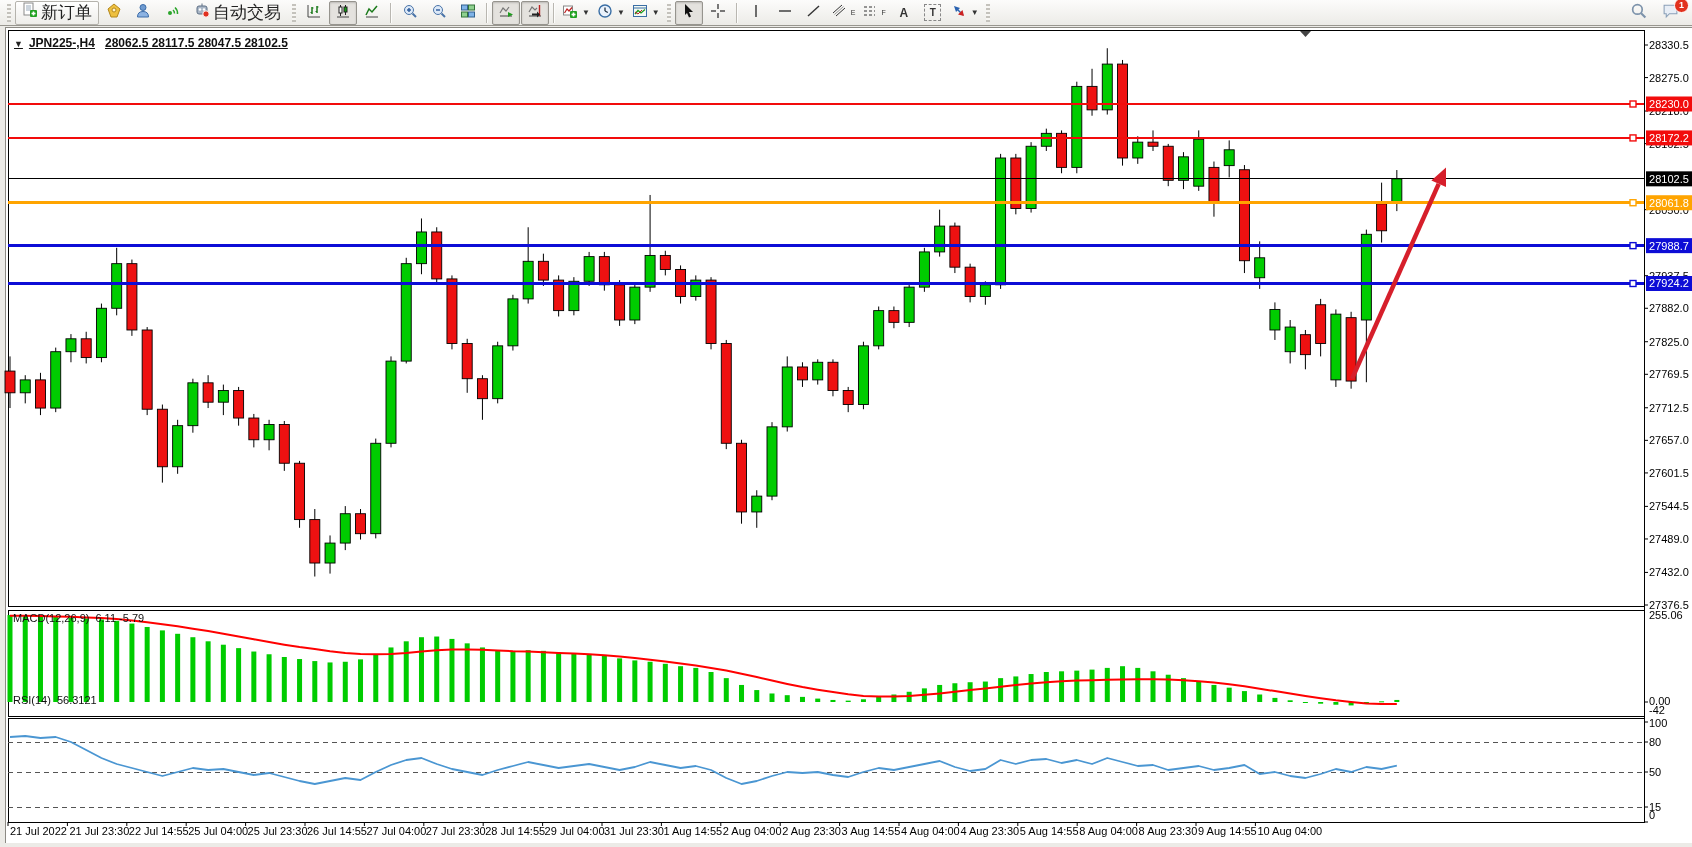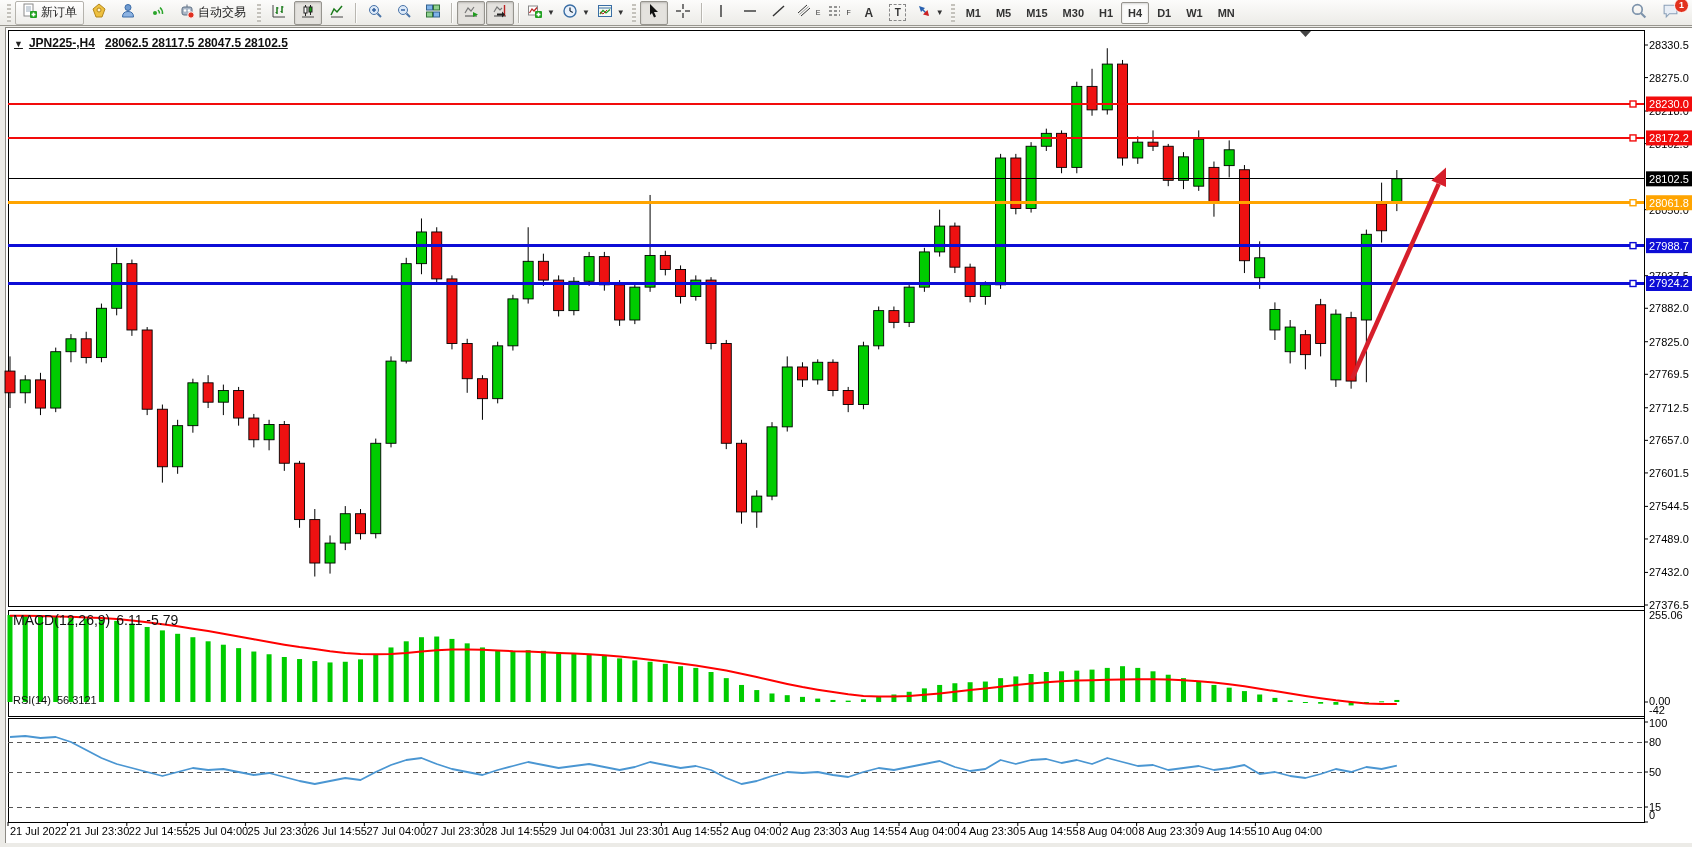--- a/index.html
+++ b/index.html
@@ -7,40 +7,40 @@
           font-family:"Liberation Sans",sans-serif;-webkit-font-smoothing:antialiased;}
   
   .toolbar{position:absolute;top:0;left:0;width:1692px;height:26px;display:flex;align-items:center;
            padding:0 4px;box-sizing:border-box;gap:1px;
            background:linear-gradient(#fcfcfb,#ecebe7);border-bottom:1px solid #98968f;}
   .grip{width:4px;height:18px;margin:0 3px;flex:0 0 auto;
         background:repeating-linear-gradient(180deg,#c4c2bc 0 2px,#f7f6f3 2px 4px);}
   .sep{width:1px;height:20px;background:#b9b7b1;border-right:1px solid #fdfdfc;margin:0 3px;flex:0 0 auto;}
   .tbtn{height:22px;min-width:22px;display:flex;align-items:center;justify-content:center;gap:3px;
         padding:0 2px;border:1px solid transparent;border-radius:2px;flex:0 0 auto;color:#222;}
-  .tbtn.labeled{padding:0 6px;font-size:12px;}
+  .tbtn.labeled{padding:0 6px;font-size:17px;}
   .tbtn.raised{border-color:#b5b3ad;background:linear-gradient(#ffffff,#eeedea);}
   .tbtn.pressed{background:#e4e2de;border-color:#96948e;box-shadow:inset 0 1px 2px rgba(0,0,0,.18);}
   .caret{font-size:8px;color:#333;margin-left:1px;}
   .right-tools{margin-left:auto;display:flex;align-items:center;gap:4px;}
   .badge{position:absolute;top:-4px;right:-6px;width:13px;height:13px;border-radius:50%;
          background:#e2321e;color:#fff;font-size:9px;font-weight:bold;line-height:13px;text-align:center;
          border:1px solid #fff;}
   .tf-btn{height:20px;padding:0 6px;font-size:11px;font-weight:bold;color:#333;display:flex;
           align-items:center;border:1px solid transparent;border-radius:2px;flex:0 0 auto;}
   .tf-btn.pressed{background:#fbfbfa;border-color:#96948e;box-shadow:inset 0 1px 2px rgba(0,0,0,.15);}
   
   .client{position:absolute;left:5px;top:27px;width:1687px;height:815px;background:#ffffff;
           border-left:1px solid #8c8a84;border-top:1px solid #8c8a84;}
   #chart-svg{position:absolute;left:0;top:0;width:1692px;height:847px;pointer-events:none;}
   .overlay-label{position:absolute;color:#111;white-space:nowrap;}
   .chart-title{left:14px;top:36px;font-size:12px;font-weight:bold;text-decoration:underline;}
   .chart-title .dd{font-size:9px;margin-right:6px;color:#222;}
   .chart-title .ohlc{margin-left:10px;}
-  .macd-label{left:13px;top:612px;font-size:14px;}
+  .macd-label{left:13px;top:612px;font-size:11px;}
   .rsi-label{left:13px;top:694px;font-size:11px;}
   .macd-label span + span,.rsi-label span + span{margin-left:6px;}
 </style>
 </head>
 <body>
 
 <div class="screen">
 
   <div class="toolbar">
     <div class="grip"></div>
@@ -300,31 +300,20 @@
         <svg width="16" height="16" viewBox="0 0 16 16">
             <polygon points="3,3 9,5 5,9" fill="#2a62b0"></polygon>
             <line x1="6" y1="6" x2="12" y2="12" stroke="#2a62b0" stroke-width="1.4"></line>
             <polygon points="13,13 7,11.5 11.5,7" fill="#c22"></polygon>
           </svg>
       </span>
       <span class="caret">▼</span>
     </div>
 
     <div class="grip"></div>
-    <div id="tf-group" style="display:flex;align-items:center;gap:1px;">
-        <div class="tf-btn">M1</div>
-        <div class="tf-btn">M5</div>
-        <div class="tf-btn">M15</div>
-        <div class="tf-btn">M30</div>
-        <div class="tf-btn">H1</div>
-        <div class="tf-btn pressed">H4</div>
-        <div class="tf-btn">D1</div>
-        <div class="tf-btn">W1</div>
-        <div class="tf-btn">MN</div>
-      </div>
 
     <div class="right-tools">
       <div class="tbtn">
         <span>
           <svg width="17" height="17" viewBox="0 0 16 16">
               <circle cx="7" cy="7" r="4.5" fill="none" stroke="#7d93ab" stroke-width="1.6"></circle>
               <line x1="10.5" y1="10.5" x2="14.5" y2="14.5" stroke="#7d93ab" stroke-width="2"></line>
             </svg>
         </span>
       </div>

